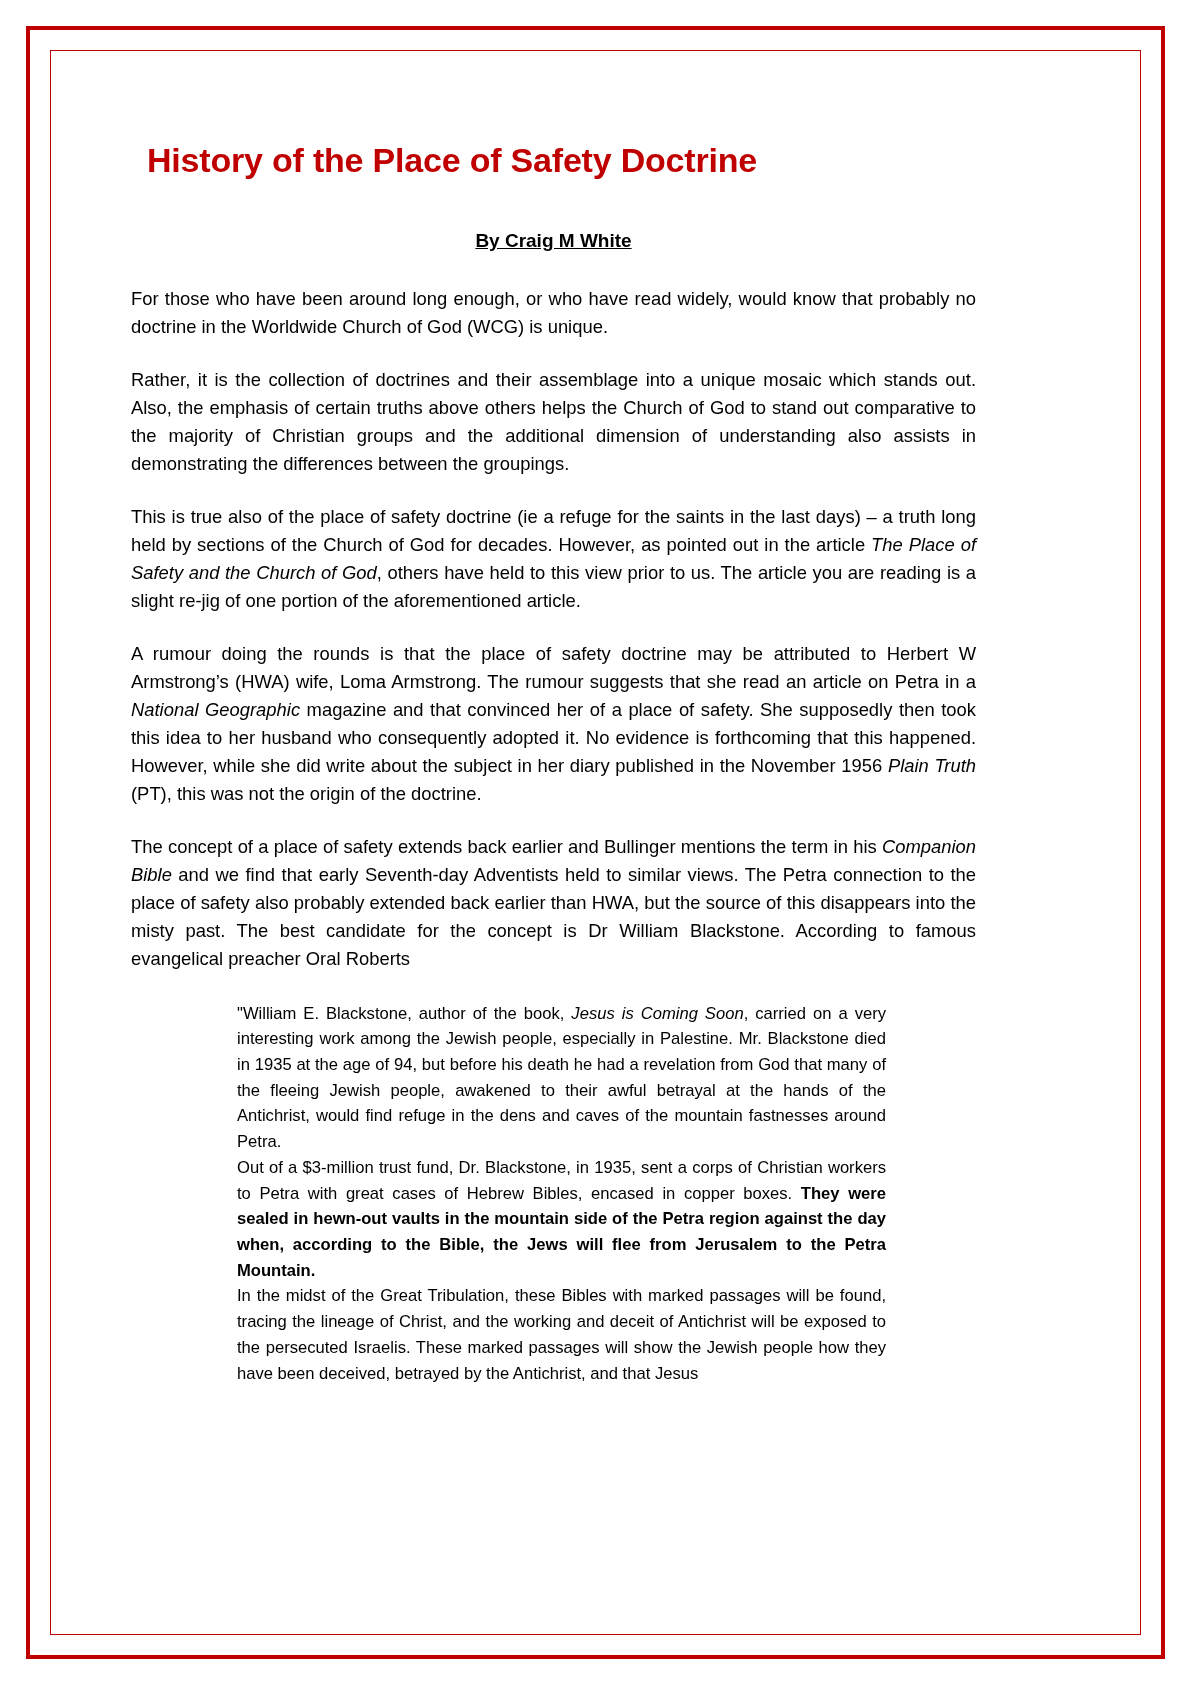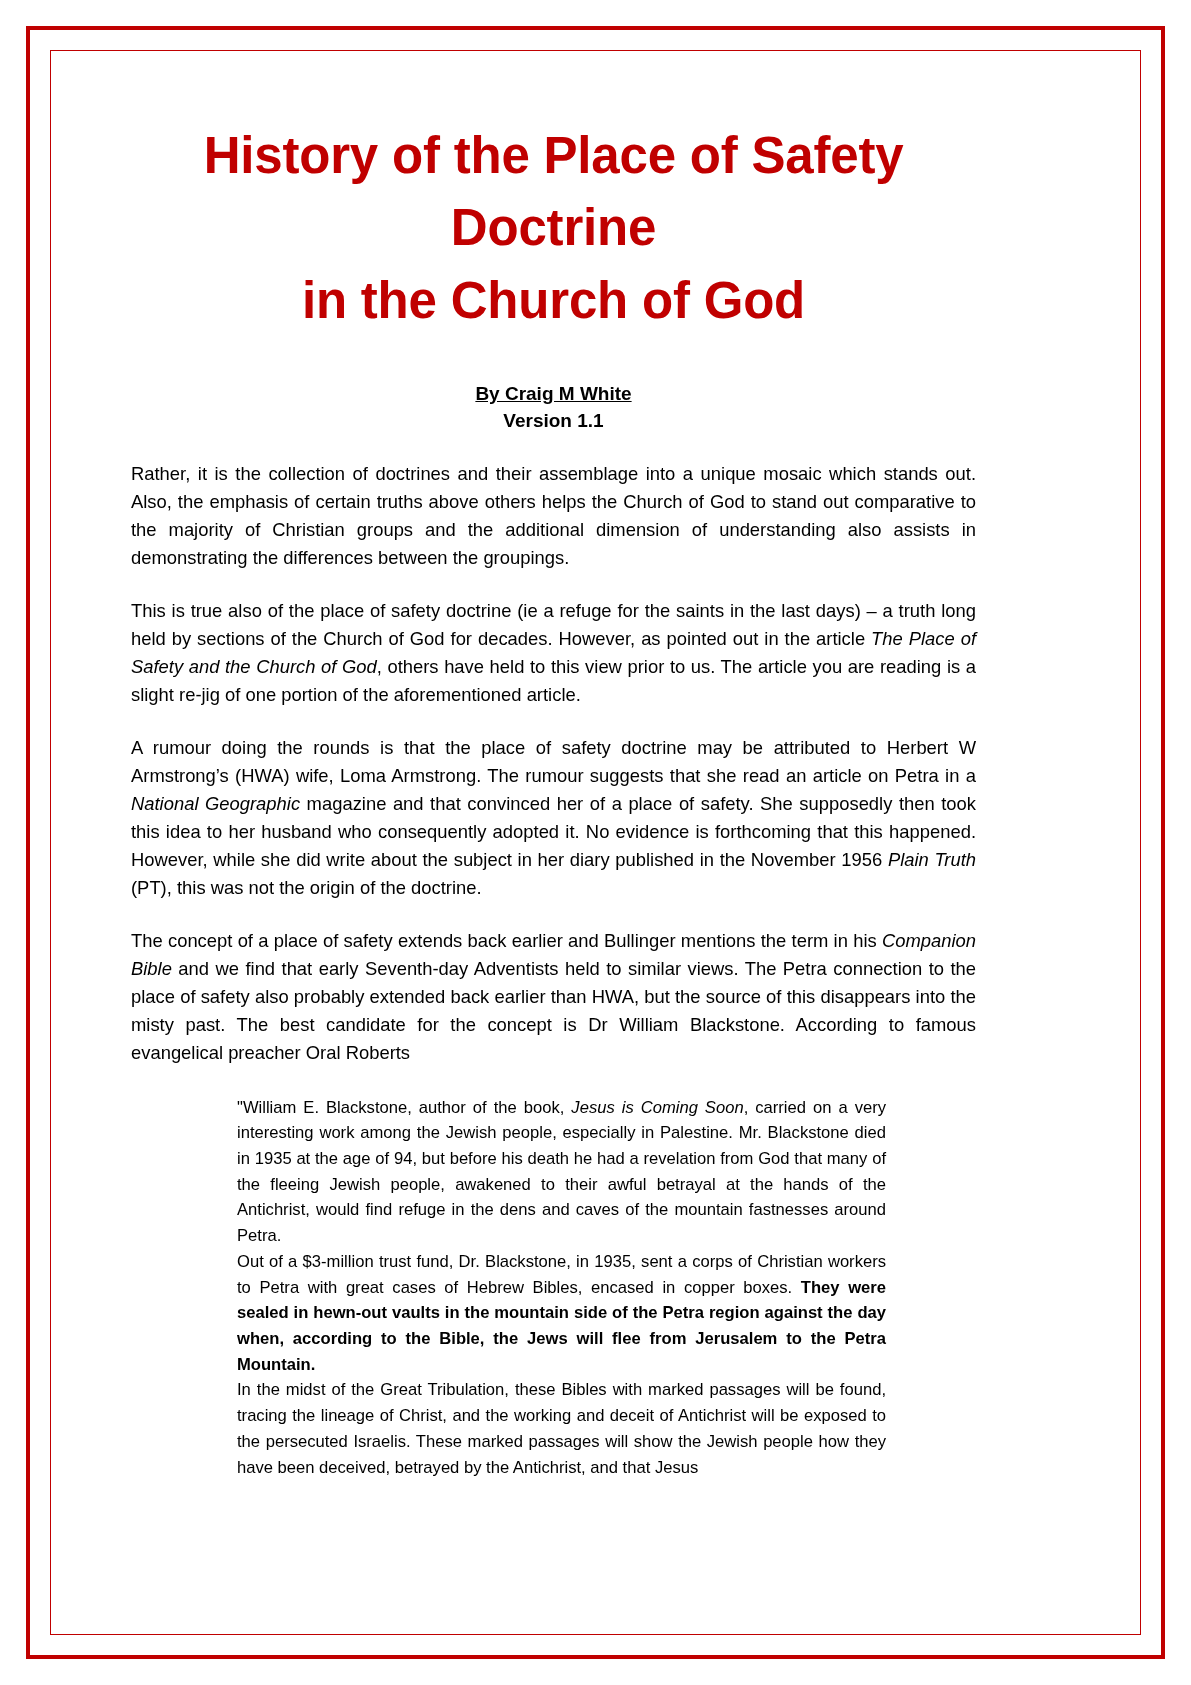--- a/index.html
+++ b/index.html
@@ -44,26 +44,26 @@
 
   
   .content {
     position: absolute;
     left: 131px;
     top: 120px;
     width: 845px;
   }
 
   .doc-title {
-    margin: 0;
+    margin: 16px;
     color: #C00000;
-    font-size: 51px;
+    font-size: 34px;
     line-height: 1.42;
     font-weight: bold;
-    text-align: center;
+    text-align: left;
     letter-spacing: -0.2px;
   }
 
   .byline-block {
     margin-top: 44px;
     text-align: center;
   }
   .byline {
     font-size: 19px;
     font-weight: bold;
@@ -125,29 +125,28 @@
 
 <div class="page">
 
   <div class="border-outer"></div>
   <div class="border-inner"></div>
 
   <div class="content">
 
     <h1 class="doc-title">
       <span>History of the Place of Safety Doctrine</span><br>
-      <span>in the Church of God</span>
     </h1>
 
     <div class="byline-block">
       <div class="byline">By Craig M White</div>
-      <div class="version">Version 1.1</div>
     </div>
 
 
+    <p class="body-para first">For those who have been around long enough, or who have read widely, would know that probably no doctrine in the Worldwide Church of God (WCG) is unique.</p>
 
     <p class="body-para">Rather, it is the collection of doctrines and their assemblage into a unique mosaic which stands out. Also, the emphasis of certain truths above others helps the Church of God to stand out comparative to the majority of Christian groups and the additional dimension of understanding also assists in demonstrating the differences between the groupings.</p>
 
     <p class="body-para">
       <span>This is true also of the place of safety doctrine (ie a refuge for the saints in the last days) – a truth long held by sections of the Church of God for decades. However, as pointed out in the article </span><em class="it">The Place of Safety and the Church of God</em><span>, others have held to this view prior to us. The article you are reading is a slight re-jig of one portion of the aforementioned article.</span>
     </p>
 
     <p class="body-para">
       <span>A rumour doing the rounds is that the place of safety doctrine may be attributed to Herbert W Armstrong’s (HWA) wife, Loma Armstrong. The rumour suggests that she read an article on Petra in a </span><em class="it">National Geographic</em><span> magazine and that convinced her of a place of safety. She supposedly then took this idea to her husband who consequently adopted it. No evidence is forthcoming that this happened. However, while she did write about the subject in her diary published in the November 1956 </span><em class="it">Plain Truth</em><span> (PT), this was not the origin of the doctrine.</span>
     </p>

